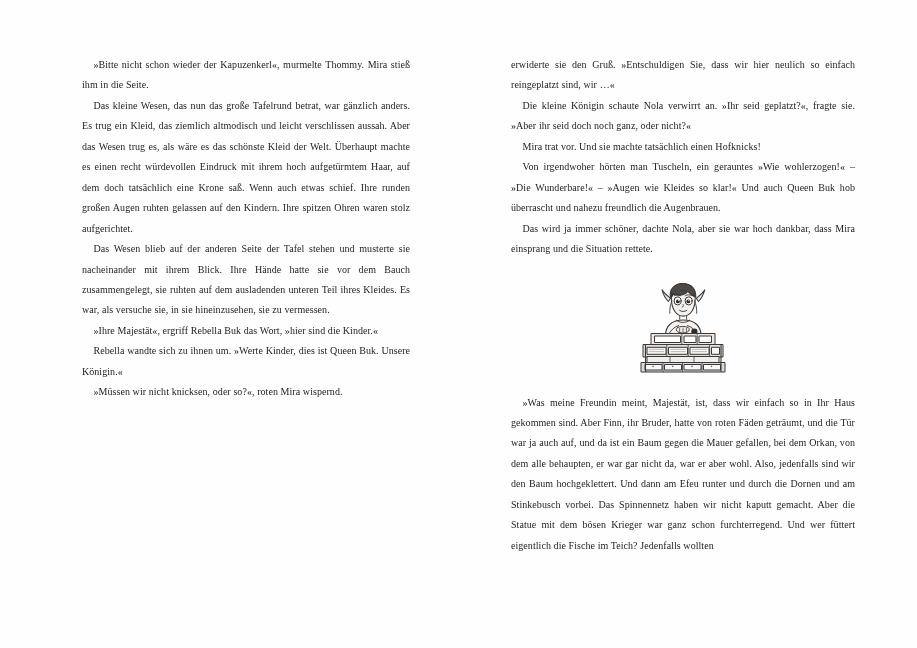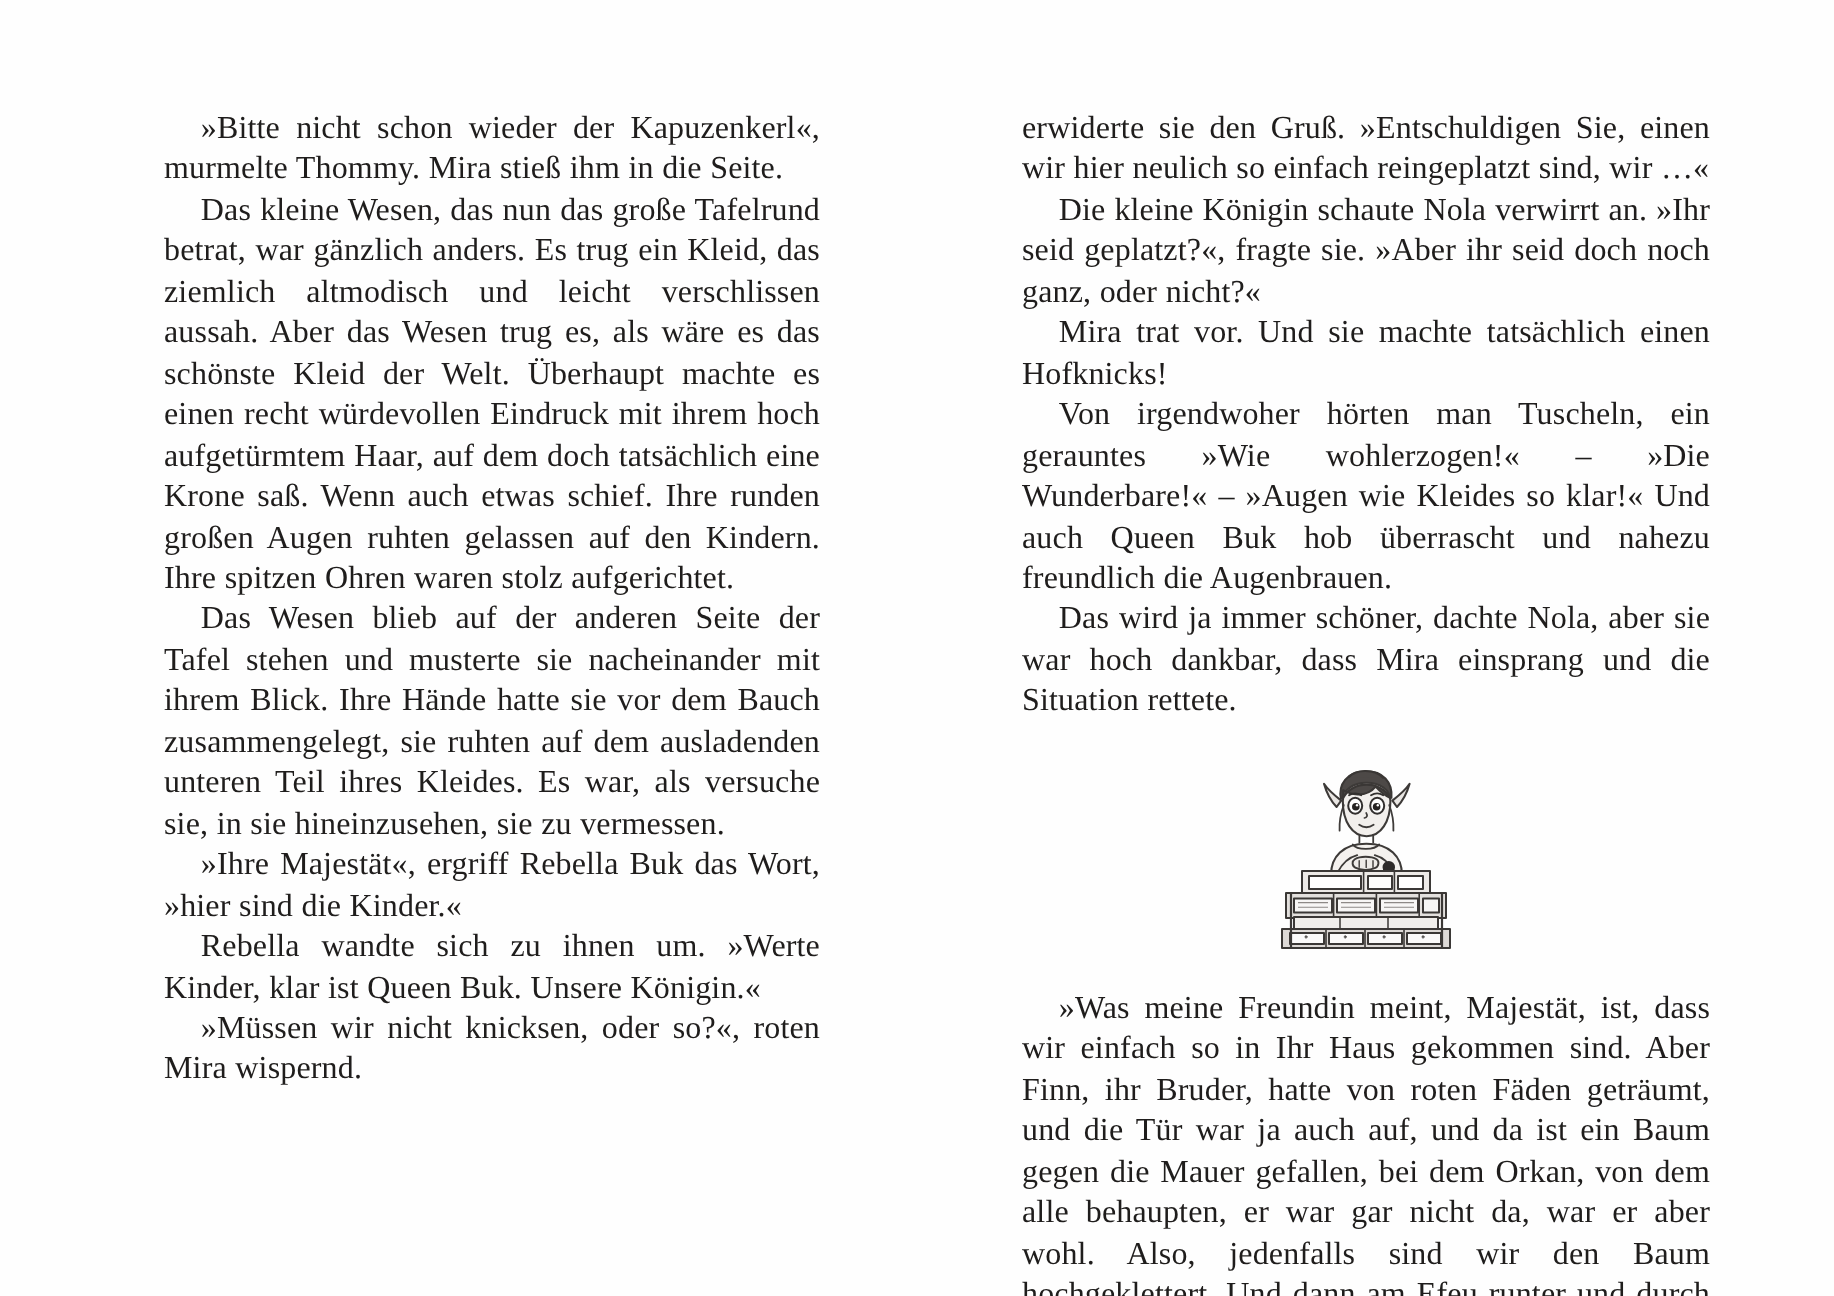--- a/index.html
+++ b/index.html
@@ -44,21 +44,21 @@
 
   .textblock {
     flex: 1 1 auto;
   }
 
   p.para {
     margin: 0;
     text-indent: 1.15em;
     text-align: justify;
     text-justify: inter-word;
-    font-size: 16px;
+    font-size: 10px;
     line-height: 20.45px;
     letter-spacing: 0.005em;
     word-spacing: 0.01em;
     hyphens: manual;
   }
   p.para.nofirst {
     text-indent: 0;
   }
   
 
@@ -81,32 +81,32 @@
 <body>
 
 <div class="spread">
 
   <div class="page page-left">
     <div class="textblock">
       <p class="para">»Bitte nicht schon wieder der Kapuzenkerl«, murmelte Thommy. Mira stieß ihm in die Seite.</p>
       <p class="para">Das kleine Wesen, das nun das große Tafelrund betrat, war gänzlich anders. Es trug ein Kleid, das ziemlich altmodisch und leicht verschlissen aussah. Aber das Wesen trug es, als wäre es das schönste Kleid der Welt. Überhaupt machte es einen recht würdevollen Eindruck mit ihrem hoch aufgetürmtem Haar, auf dem doch tatsächlich eine Krone saß. Wenn auch etwas schief. Ihre runden großen Augen ruhten gelassen auf den Kindern. Ihre spitzen Ohren waren stolz aufgerichtet.</p>
       <p class="para">Das Wesen blieb auf der anderen Seite der Tafel stehen und musterte sie nacheinander mit ihrem Blick. Ihre Hände hatte sie vor dem Bauch zusammengelegt, sie ruhten auf dem ausladenden unteren Teil ihres Kleides. Es war, als versuche sie, in sie hineinzusehen, sie zu vermessen.</p>
       <p class="para">»Ihre Majestät«, ergriff Rebella Buk das Wort, »hier sind die Kinder.«</p>
-      <p class="para">Rebella wandte sich zu ihnen um. »Werte Kinder, klar ist Queen Buk. Unsere Königin.«</p>
+      <p class="para">Rebella wandte sich zu ihnen um. »Werte Kinder, dies ist Queen Buk. Unsere Königin.«</p>
       <p class="para">»Müssen wir nicht knicksen, oder so?«, roten Mira wispernd.</p>
 
     </div>
 
   </div>
 
   <div class="page page-right">
     <div class="textblock">
 
       <div class="textblock-top">
-        <p class="para nofirst">erwiderte sie den Gruß. »Entschuldigen Sie, einen wir hier neulich so einfach reingeplatzt sind, wir …«</p>
+        <p class="para nofirst">erwiderte sie den Gruß. »Entschuldigen Sie, dass wir hier neulich so einfach reingeplatzt sind, wir …«</p>
         <p class="para">Die kleine Königin schaute Nola verwirrt an. »Ihr seid geplatzt?«, fragte sie. »Aber ihr seid doch noch ganz, oder nicht?«</p>
         <p class="para">Mira trat vor. Und sie machte tatsächlich einen Hofknicks!</p>
         <p class="para">Von irgendwoher hörten man Tuscheln, ein gerauntes »Wie wohlerzogen!« – »Die Wunderbare!« – »Augen wie Kleides so klar!« Und auch Queen Buk hob überrascht und nahezu freundlich die Augenbrauen.</p>
         <p class="para">Das wird ja immer schöner, dachte Nola, aber sie war hoch dankbar, dass Mira einsprang und die Situation rettete.</p>
       </div>
 
       <div class="illustration">
         <svg viewBox="0 0 130 96" xmlns="http://www.w3.org/2000/svg" aria-hidden="true">
           <defs>
             <linearGradient id="grey" x1="0" y1="0" x2="0" y2="1">

